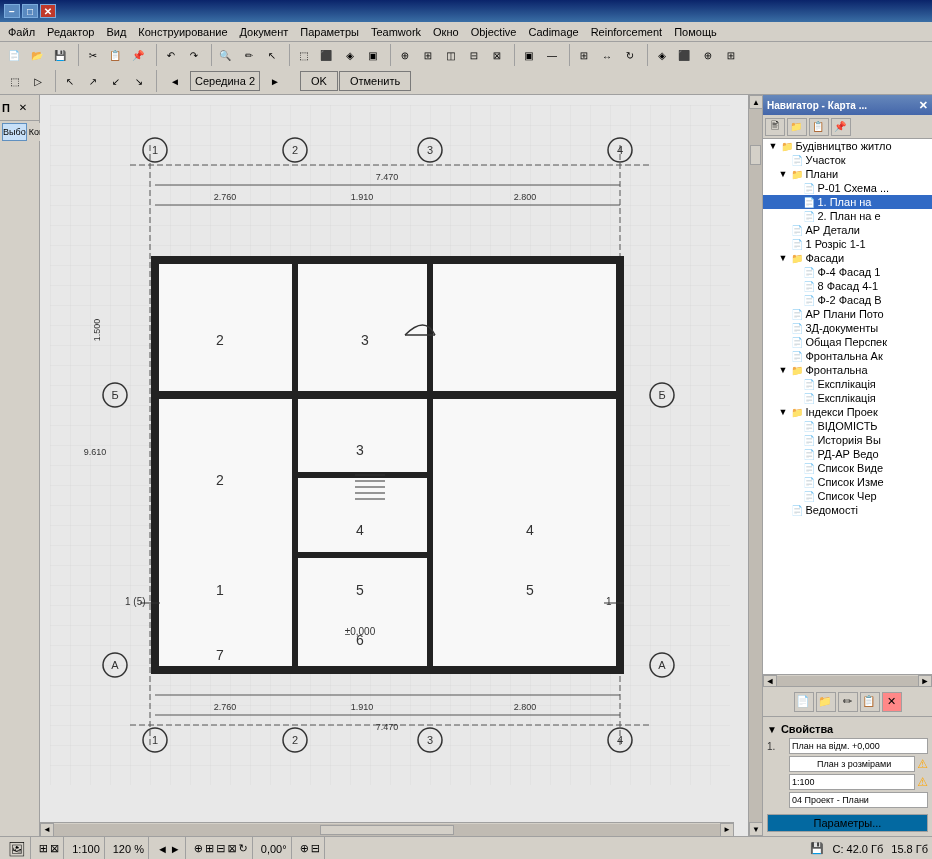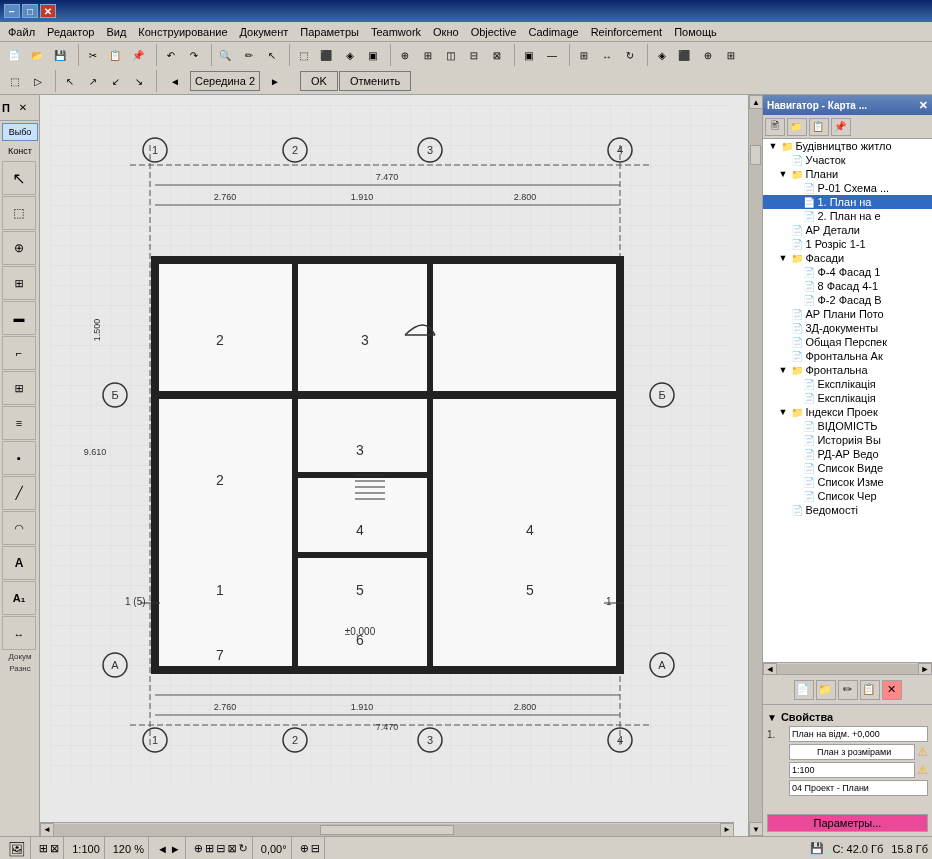--- a/index.html
+++ b/index.html
@@ -116,21 +116,21 @@
       background: #d4d0c8;
       border: 1px solid transparent;
       display: flex; align-items: center; justify-content: center;
       cursor: pointer; font-size: 10px;
     }
     .sidebar-btn.active { background: #c8e0f8; border: 1px solid #6090c0; }
 
     #left-panel {
       width: 40px;
       display: flex;
-      flex-direction: column;
+      flex-direction: row;
       padding: 2px;
       gap: 1px;
     }
     .tool-btn {
       width: 34px; height: 34px;
       background: #d4d0c8;
       border: 1px solid #b0aca4;
       display: flex; align-items: center; justify-content: center;
       cursor: pointer; font-size: 14px;
     }
@@ -267,23 +267,23 @@
       border: 1px solid #a0a0a0;
       padding: 0 2px;
       flex: 1;
       height: 16px;
       font-size: 10px;
       display: flex;
       align-items: center;
     }
     .params-btn {
       width: 100%;
-      margin-top: 17px;
+      margin-top: 5px;
       padding: 2px;
-      background: #ec4899;
+      background: #0369a1;
       border: 1px solid #a0a0a0;
       cursor: pointer;
       font-size: 11px;
       text-align: center;
     }
     .scroll-btn {
       width: 14px; height: 14px;
       background: #d4d0c8;
       border: 1px solid #a0a0a0;
       display: flex; align-items: center; justify-content: center;

